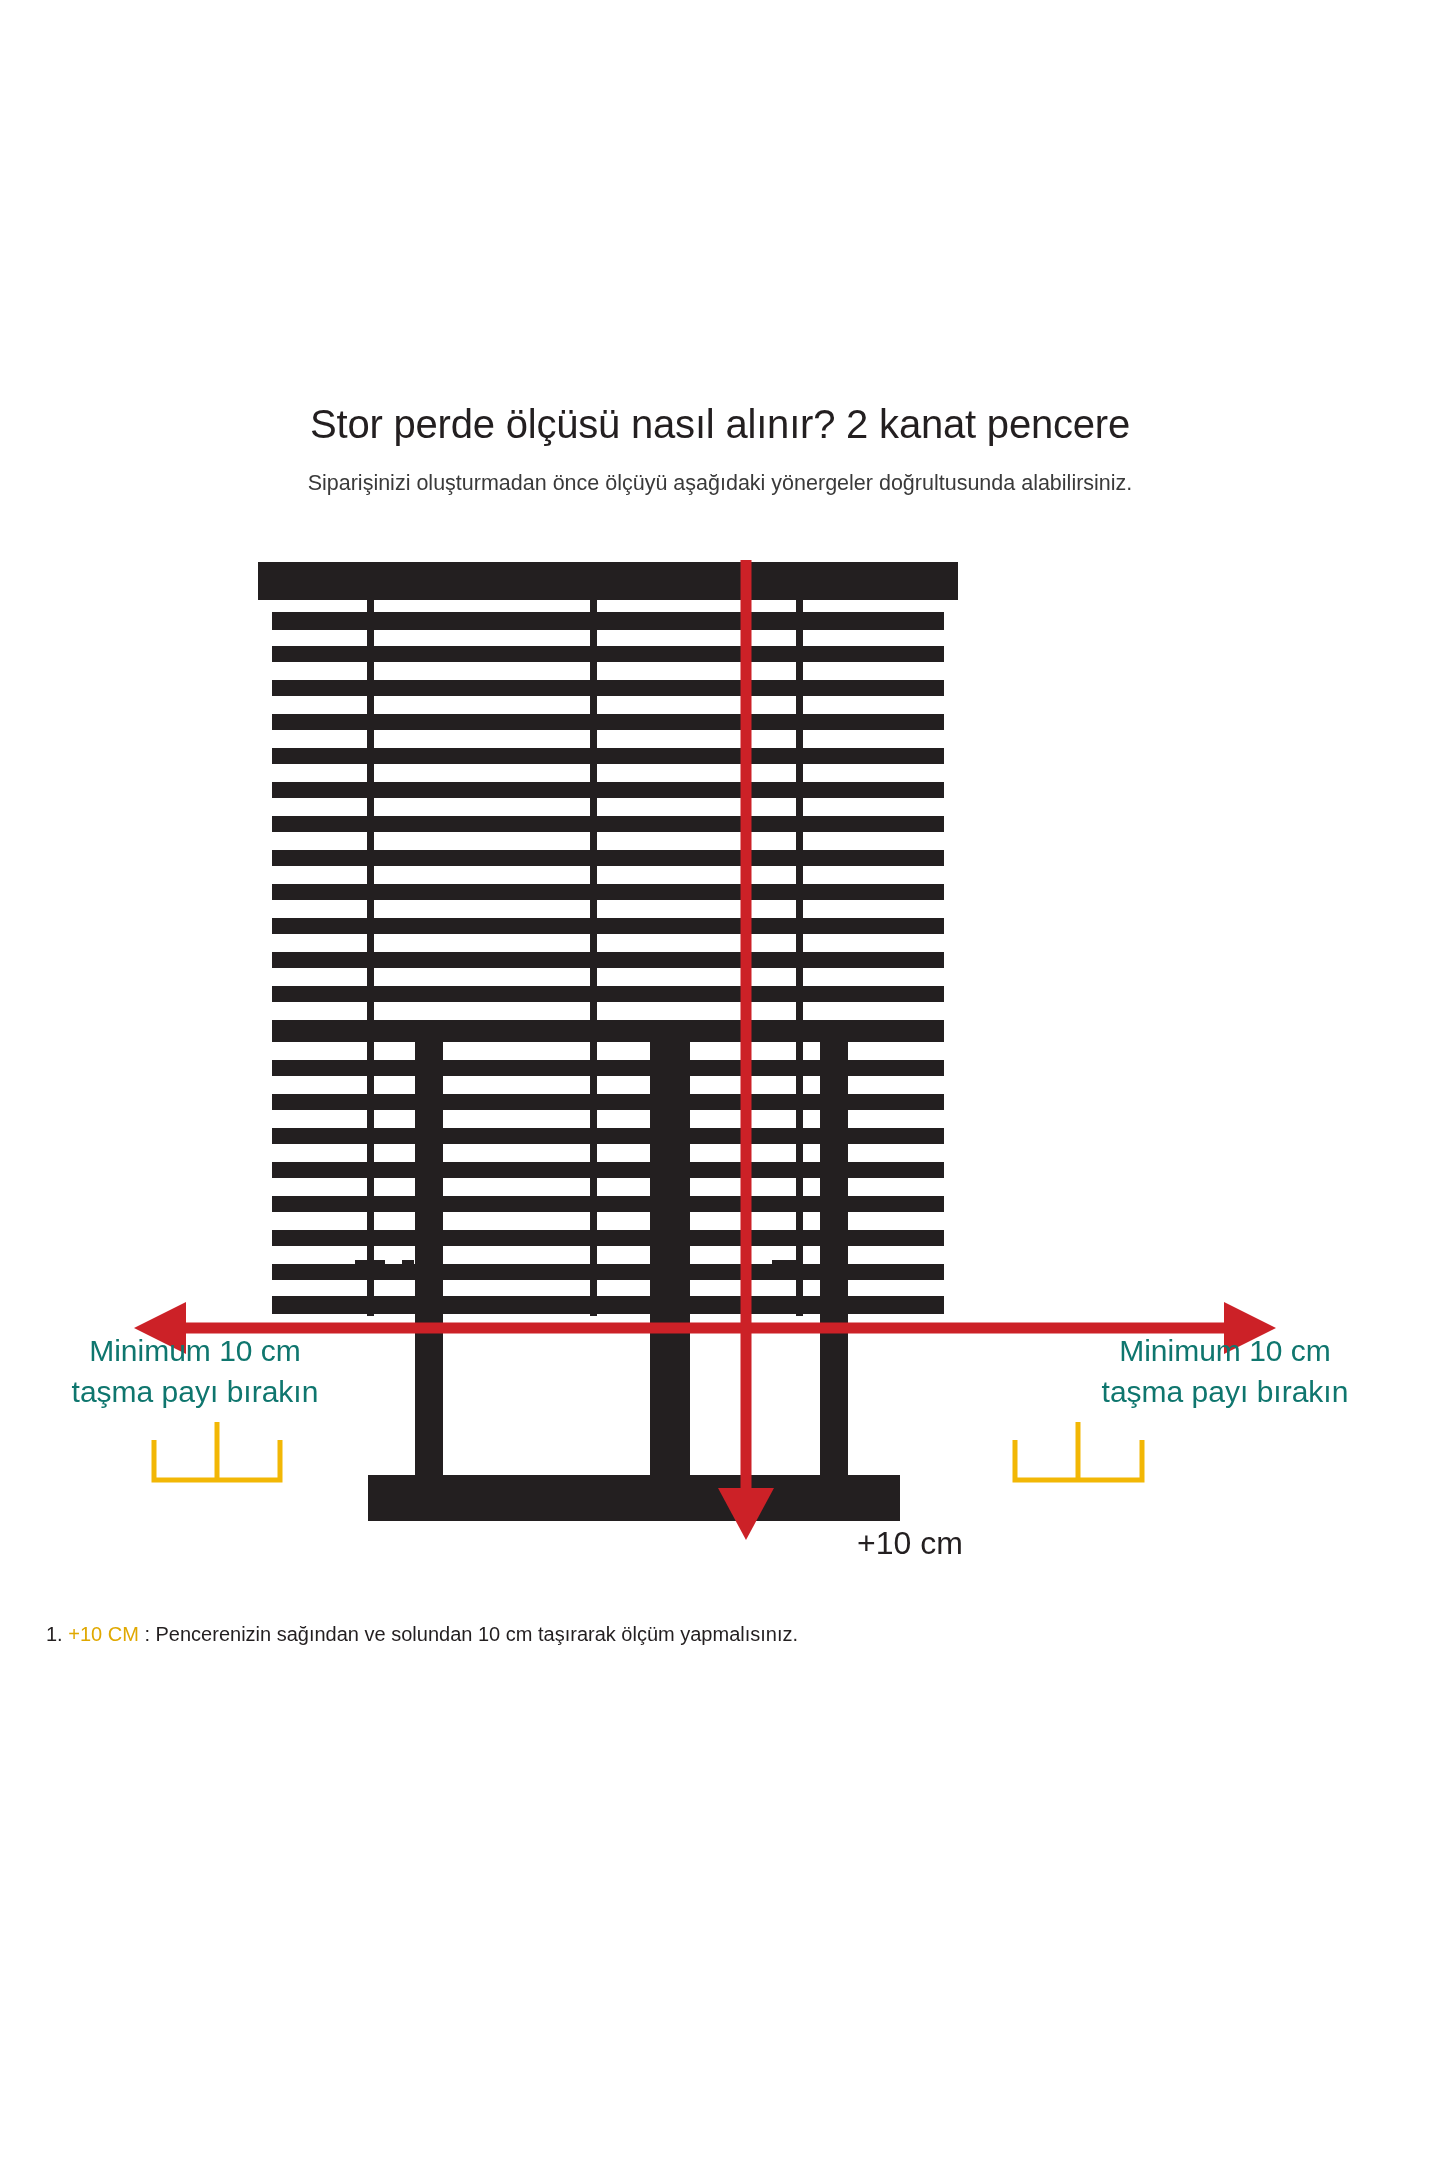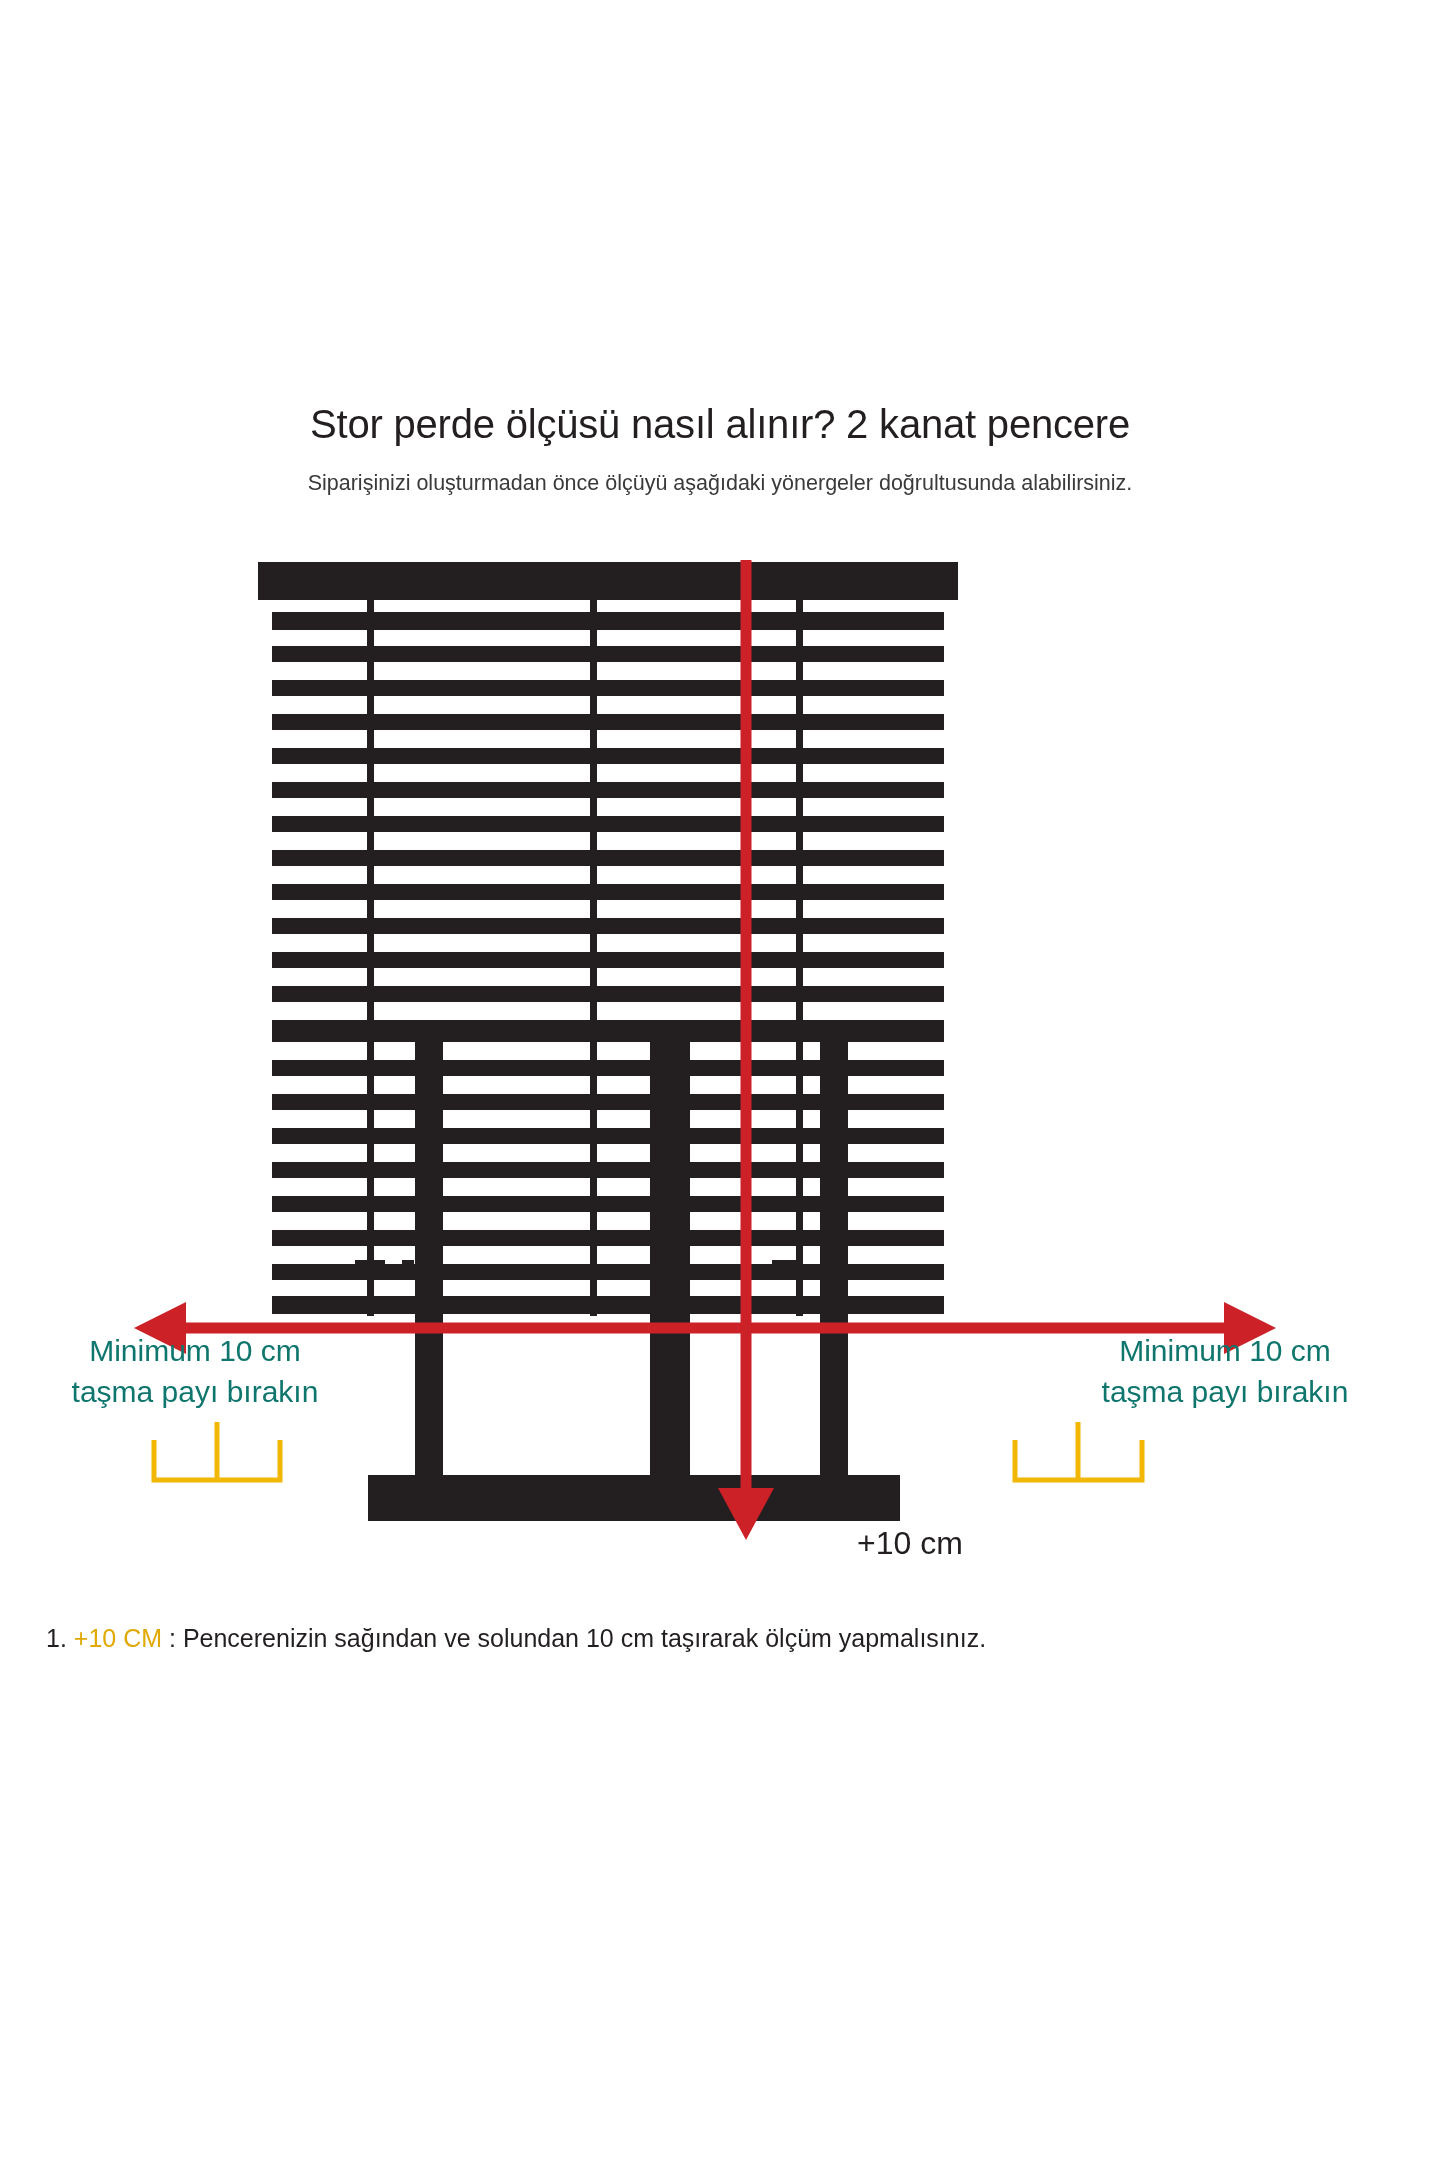--- a/index.html
+++ b/index.html
@@ -88,21 +88,21 @@
     font-size: 32px;
     color: #231f20;
   }
 
   
   .notes {
     position: absolute;
     left: 46px;
     top: 1620px;
     width: 1360px;
-    font-size: 25px;
+    font-size: 20px;
     line-height: 1.46;
     color: #231f20;
   }
   .notes .line {
     white-space: nowrap;
   }
   .hl {
     color: #e0a800;
   }
 </style>

